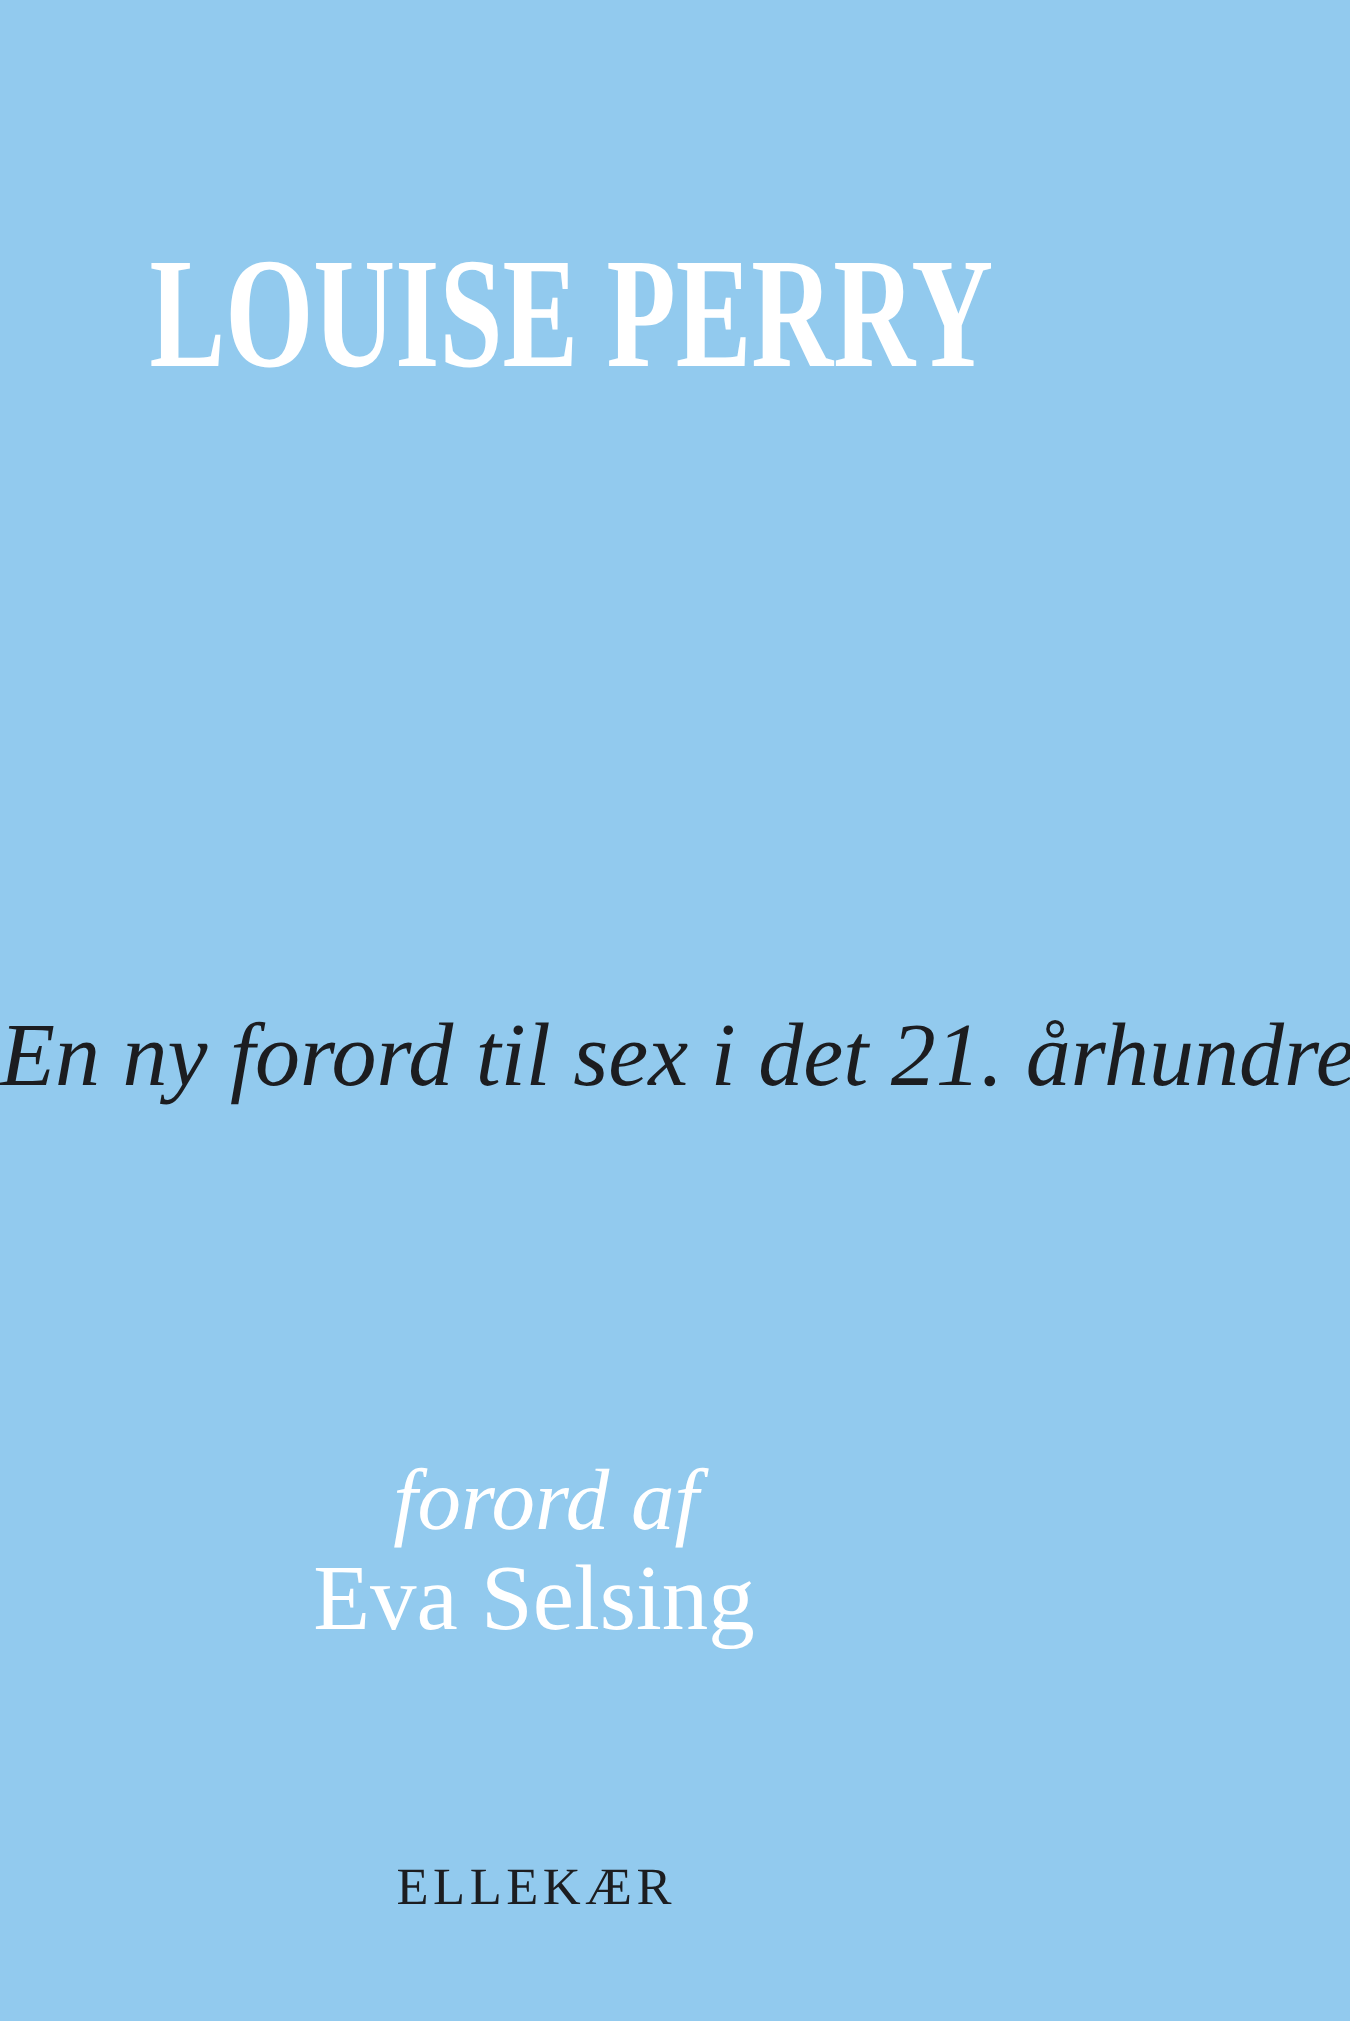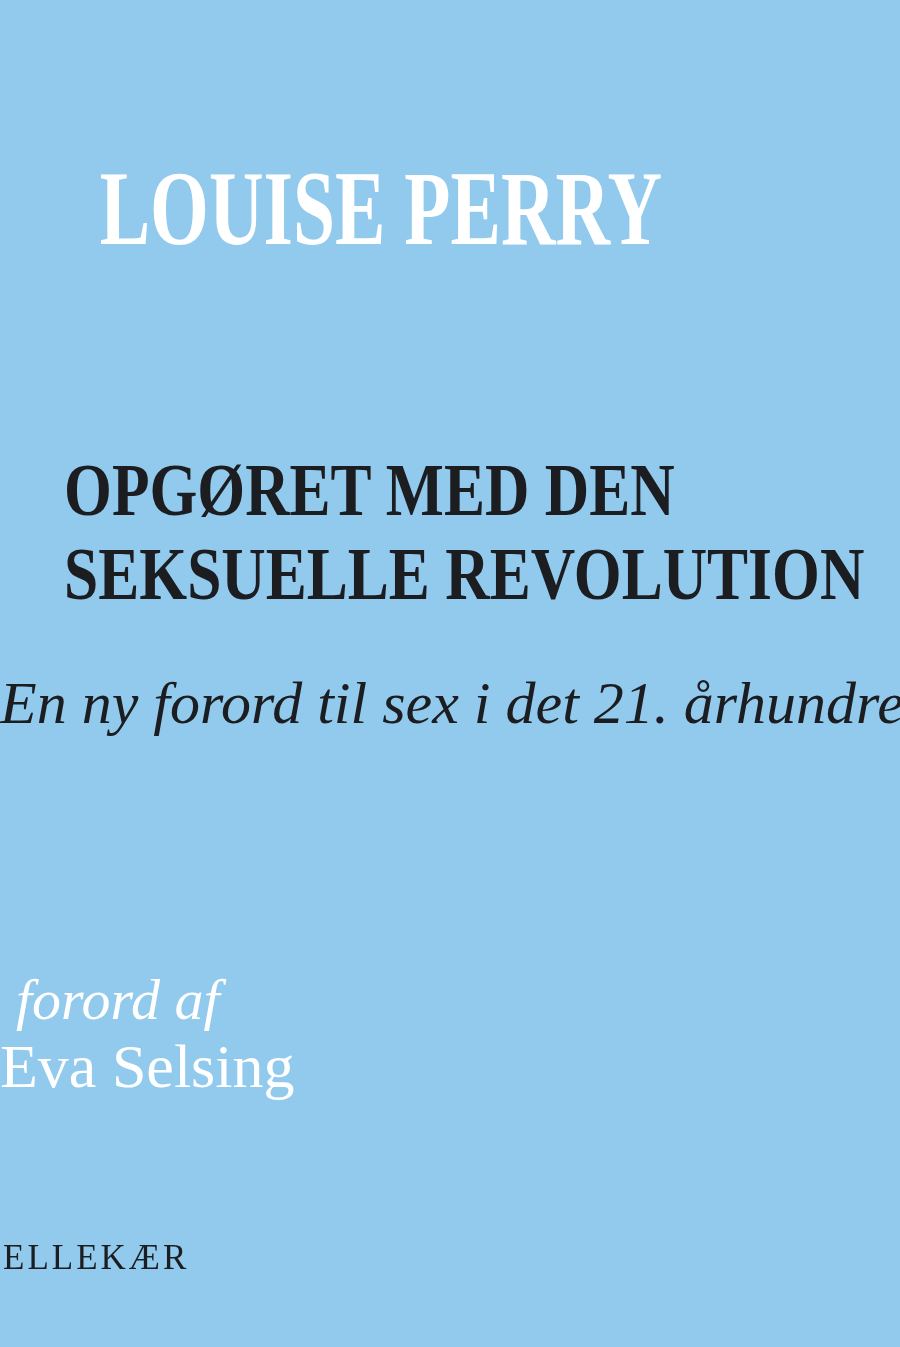--- a/index.html
+++ b/index.html
@@ -17,21 +17,21 @@
     font-family: "Liberation Serif", serif;
   }
   .cover {
     position: relative;
     width: 900px; height: 1347px;
     background: var(--bg);
   }
   .block {
     position: absolute;
     left: 0; width: 712px;
-    text-align: left;
+    text-align: center;
     white-space: nowrap;
   }
   .author {
     top: 156px;
     font-size: 105px;
     font-weight: bold;
     line-height: 105px;
     color: var(--ink-light);
   }
   .author .line { display: block; transform: scaleX(0.72); transform-origin: 50% 50%; }
@@ -75,24 +75,20 @@
 </style>
 </head>
 <body>
 
 <div class="cover">
 
   <div class="block author">
     <span class="line">LOUISE PERRY</span>
   </div>
 
-  <div class="block title">
-    <span class="line">OPGØRET MED DEN</span>
-    <span class="line">SEKSUELLE REVOLUTION</span>
-  </div>
 
   <div class="block subtitle">
     <span class="line">En ny forord til sex</span>
     <span class="line">i det 21. århundrede</span>
   </div>
 
   <div class="block foreword-label">forord af</div>
 
   <div class="block publisher">ELLEKÆR</div>
 

